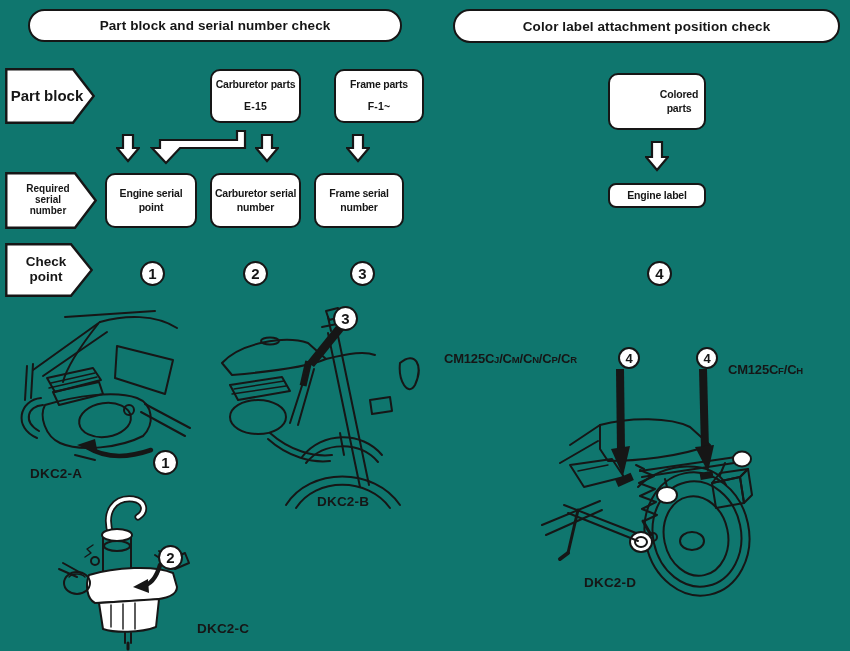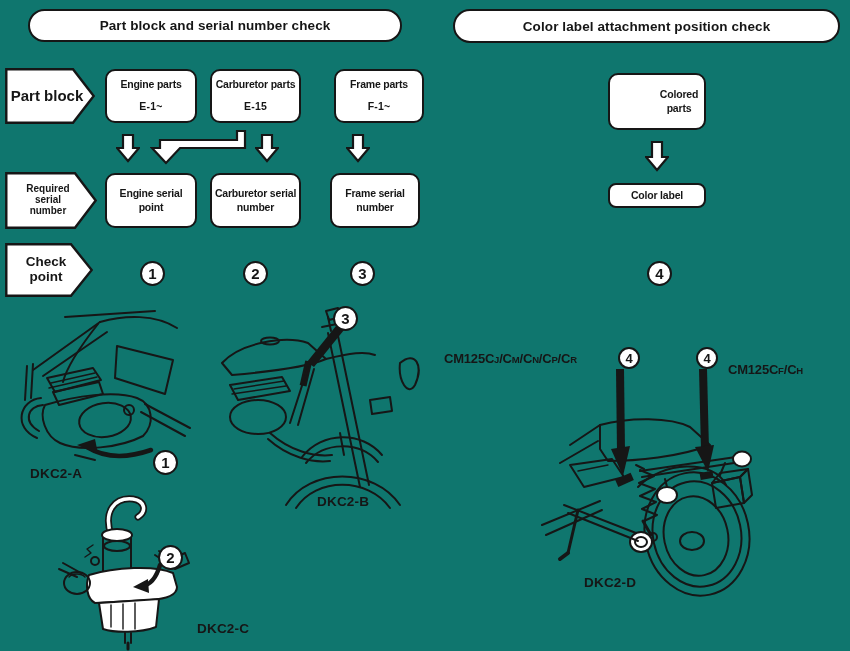--- a/index.html
+++ b/index.html
@@ -62,24 +62,20 @@
     <span>Part block and serial number check</span>
   </div>
 
   <div class="flag abs" style="left:5px; top:68px; width:90px; height:56px;">
     <svg width="90" height="56" viewBox="0 0 90 56">
       <polygon points="1.3,1.3 68,1.3 88.7,28 68,54.7 1.3,54.7" fill="#fff" stroke="#161616" stroke-width="2.4"></polygon>
     </svg>
     <span class="ftext" style="font-size:15px;">Part block</span>
   </div>
 
-  <div class="rbox abs" style="left:105px; top:69px; width:92px; height:54px;">
-    <span>Engine parts</span>
-    <span class="code">E-1~</span>
-  </div>
   <div class="rbox abs" style="left:210px; top:69px; width:91px; height:54px;">
     <span>Carburetor parts</span>
     <span class="code">E-15</span>
   </div>
   <div class="rbox abs" style="left:314px; top:69px; width:90px; height:54px;margin-left:20px;">
     <span>Frame parts</span>
     <span class="code">F-1~</span>
   </div>
 
   <svg class="arrowshape abs" style="left:116px; top:134px;" width="24" height="29" viewBox="0 0 24 29">
@@ -105,21 +101,21 @@
   </div>
 
   <div class="rbox abs" style="left:105px; top:173px; width:92px; height:55px;">
     <span class="pre">Engine serial
 point</span>
   </div>
   <div class="rbox abs" style="left:210px; top:173px; width:91px; height:55px;">
     <span class="pre">Carburetor serial
 number</span>
   </div>
-  <div class="rbox abs" style="left:330px; top:173px; width:90px; height:55px;">
+  <div class="rbox abs" style="left:314px; top:173px; width:90px; height:55px;">
     <span class="pre">Frame serial
 number</span>
   </div>
 
   <div class="flag abs" style="left:5px; top:243px; width:88px; height:54px;">
     <svg width="88" height="54" viewBox="0 0 88 54">
       <polygon points="1.3,1.3 66,1.3 86.7,27 66,52.7 1.3,52.7" fill="#fff" stroke="#161616" stroke-width="2.4"></polygon>
     </svg>
     <span class="ftext" style="font-size:13.5px;">Check
 point</span>
@@ -235,21 +231,21 @@
 
   <div class="rbox abs" style="left:608px; top:73px; width:98px; height:57px;padding-left:44px;">
     <span>Colored parts</span>
   </div>
 
   <svg class="arrowshape abs" style="left:645px; top:141px;" width="24" height="31" viewBox="0 0 24 31">
     <polygon points="7,1 17,1 17,16 23,16 12,29 1,16 7,16"></polygon>
   </svg>
 
   <div class="rbox abs" style="left:608px; top:183px; width:98px; height:25px; border-radius:8px;">
-    <span>Color label</span>
+    <span>Engine label</span>
   </div>
 
   <div class="co25 abs" style="left:647px; top:261px;">
     <span>4</span>
   </div>
 
   <div class="model abs" style="left:444px; top:351px;"><span>CM125C</span><span class="sc">J</span><span>/C</span><span class="sc">M</span><span>/C</span><span class="sc">N</span><span>/C</span><span class="sc">P</span><span>/C</span><span class="sc">R</span></div>
   <div class="co22 abs" style="left:618px; top:347px;">
     <span>4</span>
   </div>

